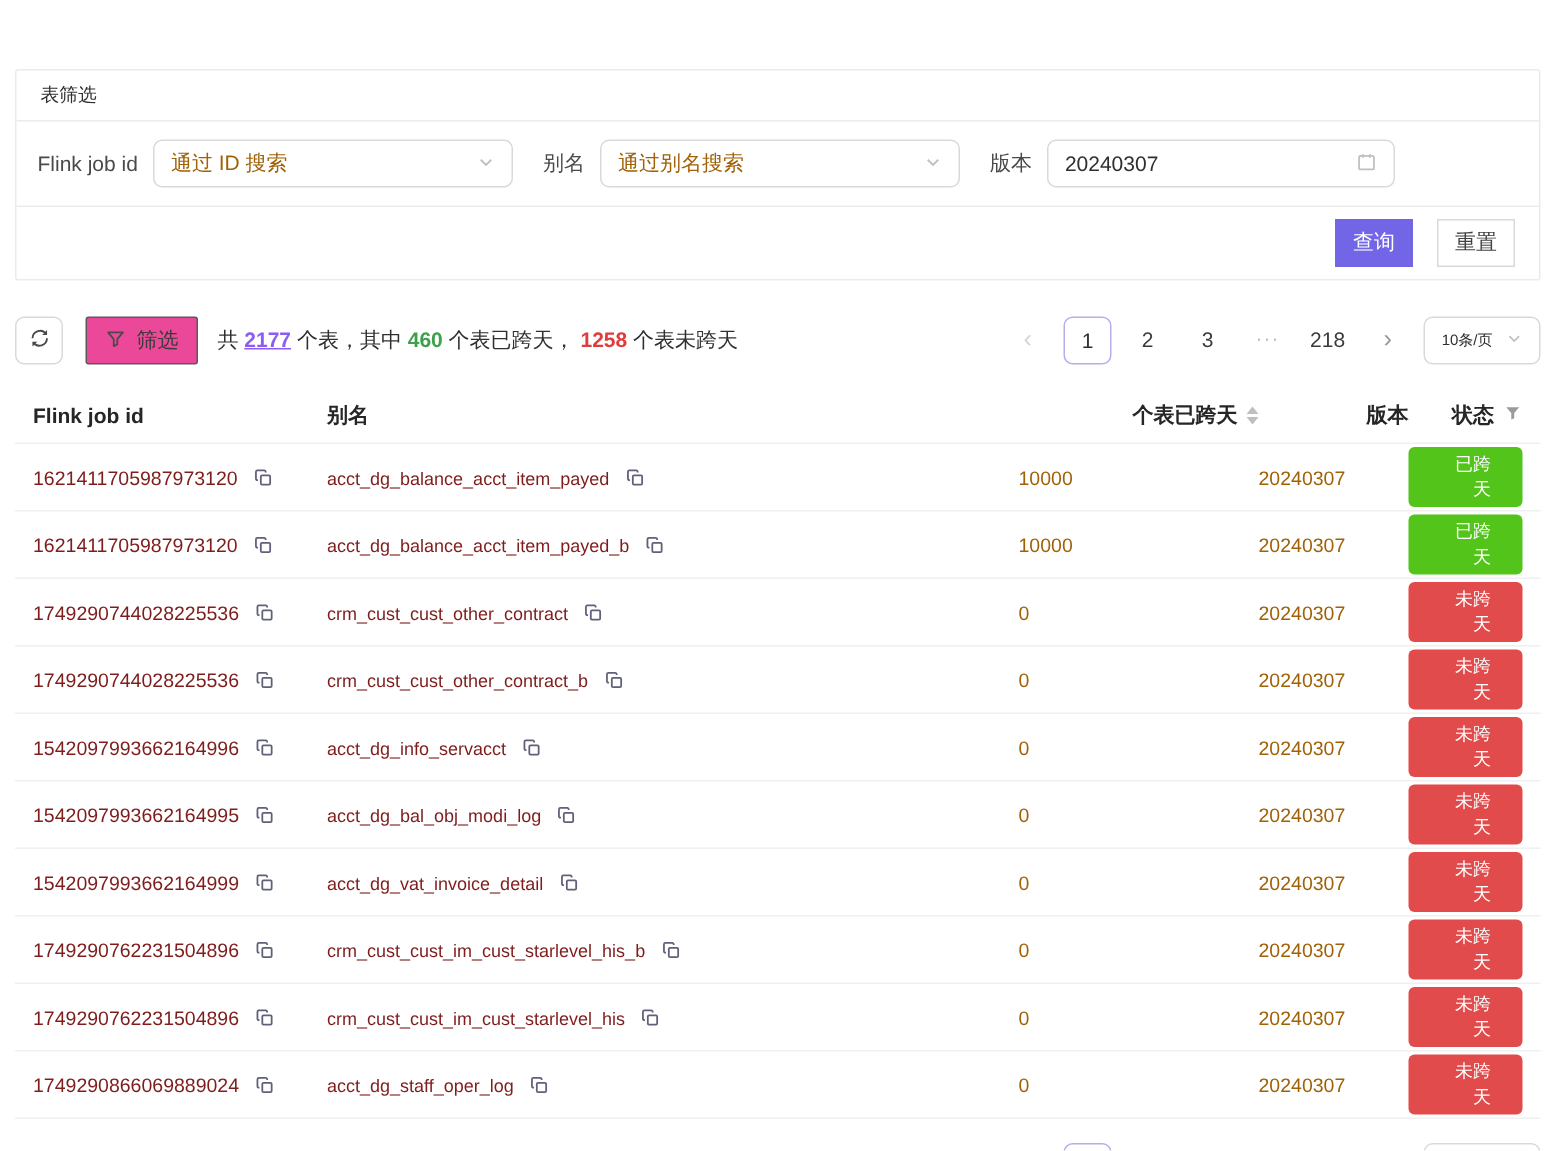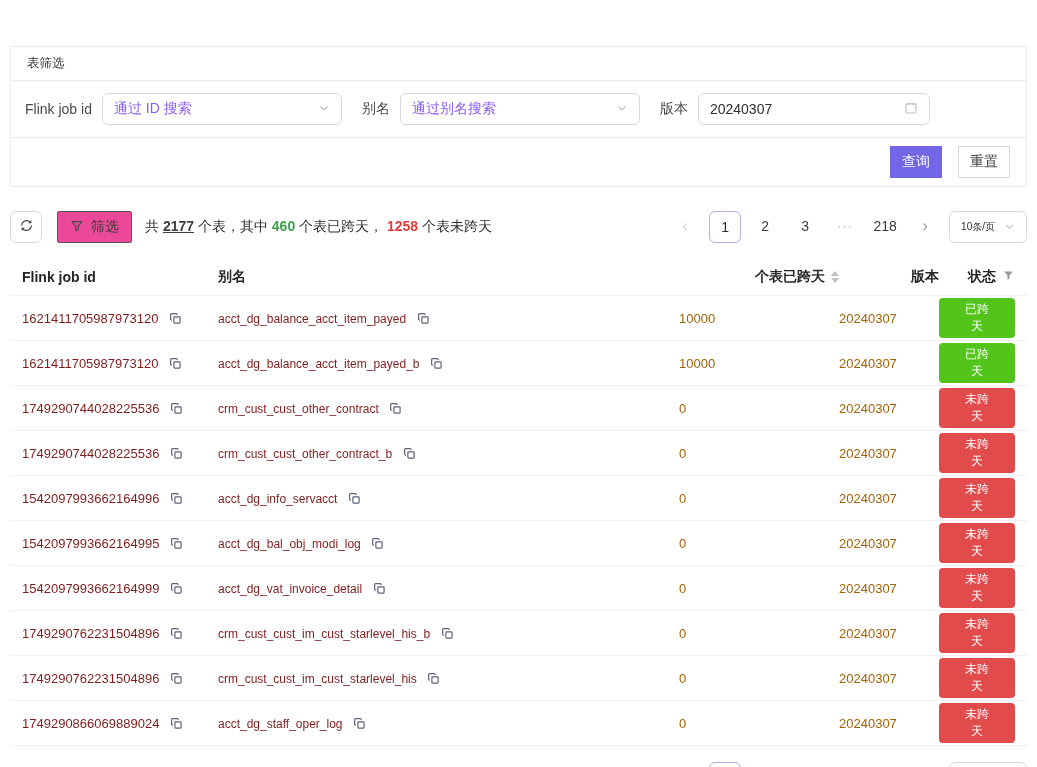--- a/index.html
+++ b/index.html
@@ -9,32 +9,32 @@
 
   
   .card{border:1px solid #e9ecef;border-radius:2px;background:#fff;margin-top:36px;}
   .card-header{padding:8px 16px;font-size:12.5px;color:#2f2f2f;border-bottom:1px solid #e9ecef;}
   .card-filters{display:flex;align-items:center;padding:12px 14px;border-bottom:1px solid #e9ecef;}
   .field{display:flex;align-items:center;}
   .field-label{font-size:14px;color:#4a4a4a;margin-right:10px;white-space:nowrap;}
   .select,.date-input{height:32px;border:1px solid #d9d9d9;border-radius:6px;background:#fff;display:flex;align-items:center;justify-content:space-between;padding:0 11px;cursor:pointer;}
   .select{width:240px;margin-right:20px;}
   .date-input{width:232px;}
-  .placeholder{color:#8b5cf6;font-size:14px;white-space:nowrap;overflow:hidden;}
+  .placeholder{color:#a16207;font-size:14px;white-space:nowrap;overflow:hidden;}
   .date-value{color:#2f2f2f;font-size:14px;}
   .card-actions{display:flex;justify-content:flex-end;gap:16px;padding:8px 16px;}
   .btn{height:32px;padding:0 11px;border-radius:0;border:1px solid #d9d9d9;background:#fff;color:#404040;font-size:14px;font-family:inherit;cursor:pointer;}
   .btn-primary{background:#7265e6;border-color:#7265e6;color:#fff;}
 
   
   .toolbar{display:flex;align-items:center;margin:24px 0 15px;}
   .icon-btn{width:32px;height:32px;border:1px solid #d9d9d9;border-radius:6px;background:#fff;display:flex;align-items:center;justify-content:center;cursor:pointer;}
   .filter-btn{height:32px;margin-left:15px;border:1px solid #5a5a5a;border-radius:2px;background:#ec4899;display:flex;align-items:center;gap:7px;padding:0 12px;font-size:14px;color:#3b3b3b;cursor:pointer;font-family:inherit;}
   .summary{margin-left:13px;font-size:14px;color:#2f2f2f;white-space:nowrap;}
-  .n-blue{color:#404040;font-weight:bold;text-decoration:underline;}
+  .n-blue{color:#8b5cf6;font-weight:bold;text-decoration:underline;}
   .n-green{color:#3fa04c;font-weight:bold;}
   .n-red{color:#e03c3c;font-weight:bold;}
 
   
   .pagination{display:flex;align-items:center;gap:8px;}
   .toolbar .pagination{margin-left:auto;}
   .pg{min-width:32px;height:32px;line-height:30px;text-align:center;border-radius:6px;font-size:14px;color:#3b3b3b;cursor:pointer;user-select:none;padding:0 4px;}
   .pg.arrow{color:#999;font-size:17px;}
   .pg.arrow.disabled{color:#d4d4d4;cursor:default;}
   .pg.active{border:1px solid #b4aeea;color:#2f2f2f;}
@@ -46,21 +46,21 @@
   .thead,.trow{display:grid;grid-template-columns:196px 1fr 160px 100px 76px;align-items:center;padding:0 12px;border-bottom:1px solid #f0f0f0;}
   .thead{height:38px;font-weight:bold;color:#262626;font-size:14px;}
   .th{display:flex;align-items:center;}
   .th-right{justify-content:flex-end;text-align:right;}
   .trow{height:45px;font-size:13px;}
   .cell-link{color:#7f1d1d;text-decoration:none;cursor:pointer;}
   .alias-link{font-size:12px;}
   .copy-icon{margin-left:7px;display:inline-flex;cursor:pointer;position:relative;top:2px;}
   .num-cell{text-align:left;color:#a16207;}
   .status-cell{text-align:right;}
-  .badge{display:inline-block;min-width:46px;padding:3px 21px;border-radius:4px;color:#fff;font-size:12px;text-align:center;}
+  .badge{display:inline-block;min-width:46px;padding:3px 21px;border-radius:4px;color:#fff;font-size:12px;}
   .badge-success{background:#52c41a;}
   .badge-danger{background:#e14b4b;}
   .sorter{display:inline-flex;flex-direction:column;margin-left:6px;gap:2px;}
   .caret{width:0;height:0;border-left:4px solid transparent;border-right:4px solid transparent;}
   .caret-up{border-bottom:5px solid #bfbfbf;}
   .caret-down{border-top:5px solid #bfbfbf;}
   .funnel{margin-left:6px;}
 </style>
 </head>
 <body>

